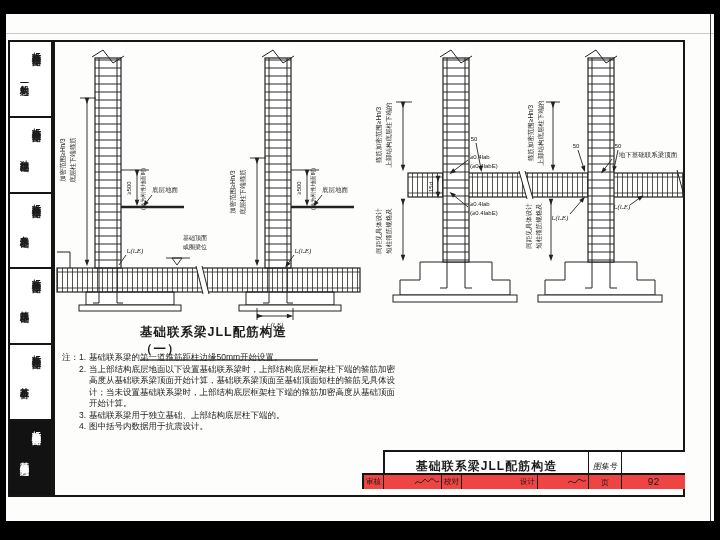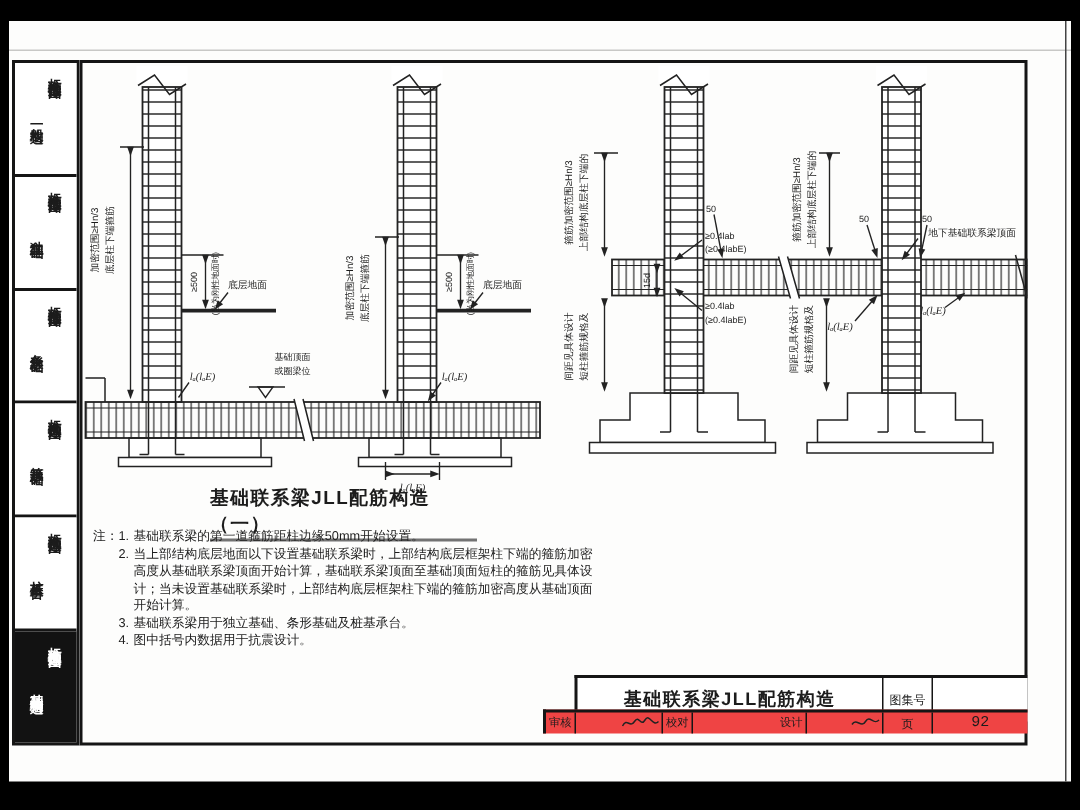--- a/index.html
+++ b/index.html
@@ -41,21 +41,21 @@
   .n-prefix{width:17px;flex:0 0 17px;}
   .n-no{width:10px;flex:0 0 10px;}
   .n-text{flex:1;}
 
   
   .tb-row1{position:absolute;left:377px;top:436px;width:302px;height:31px;box-sizing:border-box;
            border-top:2px solid #151515;border-left:2px solid #151515;display:flex;background:#fff;}
   .tb-title{width:204px;display:flex;align-items:center;justify-content:center;
             font-size:12px;font-weight:bold;letter-spacing:1px;box-sizing:border-box;border-right:1px solid #151515;}
   .tb-atlas-label{width:33px;display:flex;align-items:center;justify-content:center;font-size:8px;
-                  box-sizing:border-box;border-right:1px solid #151515;}
+                  box-sizing:border-box;border-right:1px solid #151515;font-style:italic;}
   .tb-atlas-no{flex:1;display:flex;align-items:center;justify-content:center;font-size:10px;
                font-family:"Liberation Serif","DejaVu Serif",serif;}
   .tb-row2{position:absolute;left:356px;top:459px;width:323px;height:16px;box-sizing:border-box;
            border-top:2px solid #151515;border-left:2px solid #151515;display:flex;background:#ef4444;}
   .sig-cell{display:flex;align-items:center;justify-content:center;font-size:7.5px;
             box-sizing:border-box;border-right:1px solid #151515;overflow:hidden;white-space:nowrap;}
   .w20{width:20px;} .w28{width:28px;margin-top:24px;} .w30{width:30px;}
   .pg-label{width:33px;display:flex;align-items:center;justify-content:center;font-size:8px;
             box-sizing:border-box;border-right:1px solid #151515;}
   .pg-no{flex:1;display:flex;align-items:center;justify-content:center;font-size:10px;
@@ -282,21 +282,21 @@
         <span class="n-text">基础联系梁的第一道箍筋距柱边缘50mm开始设置。</span>
       </div>
       <div class="note-row">
         <span class="n-prefix"></span>
         <span class="n-no">2.</span>
         <span class="n-text">当上部结构底层地面以下设置基础联系梁时，上部结构底层框架柱下端的箍筋加密高度从基础联系梁顶面开始计算，基础联系梁顶面至基础顶面短柱的箍筋见具体设计；当未设置基础联系梁时，上部结构底层框架柱下端的箍筋加密高度从基础顶面开始计算。</span>
       </div>
       <div class="note-row">
         <span class="n-prefix"></span>
         <span class="n-no">3.</span>
-        <span class="n-text">基础联系梁用于独立基础、条形基础及桩基承台。</span>
+        <span class="n-text">基础联系梁用于独立基础、上部结构底层柱下端的。</span>
       </div>
       <div class="note-row">
         <span class="n-prefix"></span>
         <span class="n-no">4.</span>
         <span class="n-text">图中括号内数据用于抗震设计。</span>
       </div>
     </div>
 
     <div class="tb-row1">
       <div class="tb-title">基础联系梁JLL配筋构造</div>

